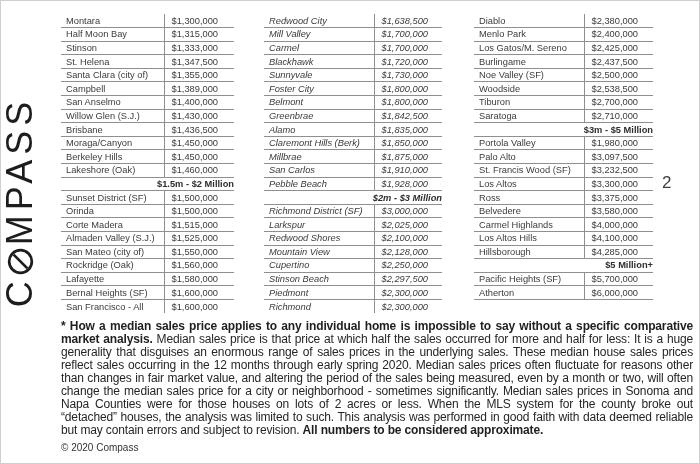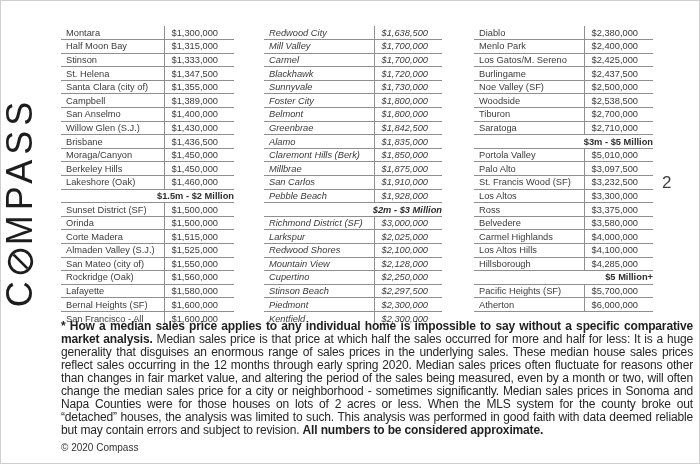--- a/index.html
+++ b/index.html
@@ -14,21 +14,21 @@
     transform:rotate(-90deg);
     display:flex;align-items:center;justify-content:center;
     font-size:36px;letter-spacing:5px;color:#1d1d1d;font-weight:500;
     white-space:nowrap;
   }
   .logo .oslash{display:inline-block;margin:0 3px 0 1px;}
   .logo svg{display:block;}
   
   table.price{
     position:absolute;top:13px;border-collapse:collapse;table-layout:fixed;
-    font-size:9.3px;color:#3b3b3b;margin-top:12px;
+    font-size:9.3px;color:#3b3b3b;
   }
   table.price td{
     height:13.6px;box-sizing:border-box;padding:0 0 0 5px;
     border-bottom:1px solid #8f8f8f;white-space:nowrap;overflow:visible;
     vertical-align:middle;line-height:10px;
   }
   table.price td.val{border-left:1px solid #8f8f8f;padding-left:7px;}
   table.price td.section{font-weight:bold;color:#2e2e2e;text-align:right;}
   table.continues tr:last-child td{border-bottom:none;}
   #table-0{left:60px;}  #table-0 col.c-name{width:103px;} #table-0 col.c-val{width:70px;}
@@ -241,21 +241,21 @@
         </tr>
         <tr>
           <td>Stinson Beach</td>
           <td class="val">$2,297,500</td>
         </tr>
         <tr>
           <td>Piedmont</td>
           <td class="val">$2,300,000</td>
         </tr>
         <tr>
-          <td>Kentfield</td>
+          <td>Richmond</td>
           <td class="val">$2,300,000</td>
         </tr>
       </tbody>
     </table>
   <table class="price" id="table-2">
     <colgroup>
         <col class="c-name">
         <col class="c-val">
       </colgroup>
   <tbody>
@@ -289,21 +289,21 @@
         </tr>
         <tr>
           <td>Saratoga</td>
           <td class="val">$2,710,000</td>
         </tr>
         <tr>
           <td colspan="2" class="section">$3m - $5 Million</td>
         </tr>
         <tr>
           <td>Portola Valley</td>
-          <td class="val">$5,010,000</td>
+          <td class="val">$1,980,000</td>
         </tr>
         <tr>
           <td>Palo Alto</td>
           <td class="val">$3,097,500</td>
         </tr>
         <tr>
           <td>St. Francis Wood (SF)</td>
           <td class="val">$3,232,500</td>
         </tr>
         <tr>

